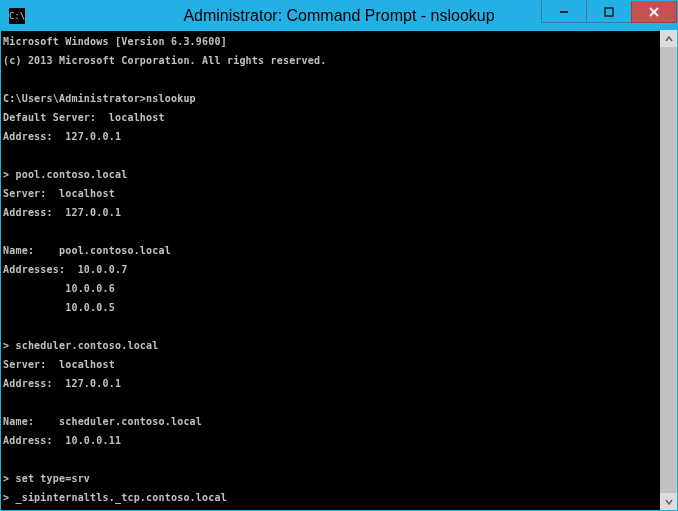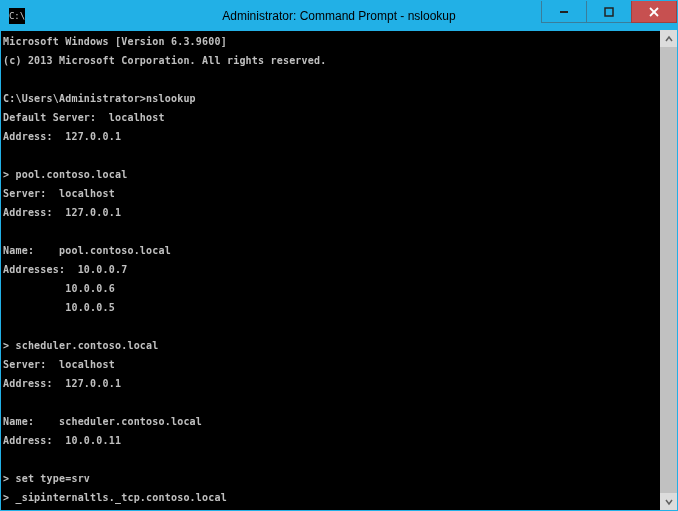--- a/index.html
+++ b/index.html
@@ -35,21 +35,21 @@
     justify-content: center;
     color: #ccc;
     font-size: 9px;
     font-family: monospace;
   }
   .title {
     position: absolute;
     left: 0;
     right: 0;
     text-align: center;
-    font-size: 12px;
+    font-size: 16px;
     color: #000;
     pointer-events: none;
   }
   .caption-buttons {
     margin-left: auto;
     display: flex;
     height: 22px;
     align-self: flex-start;
   }
   .cap-btn {

